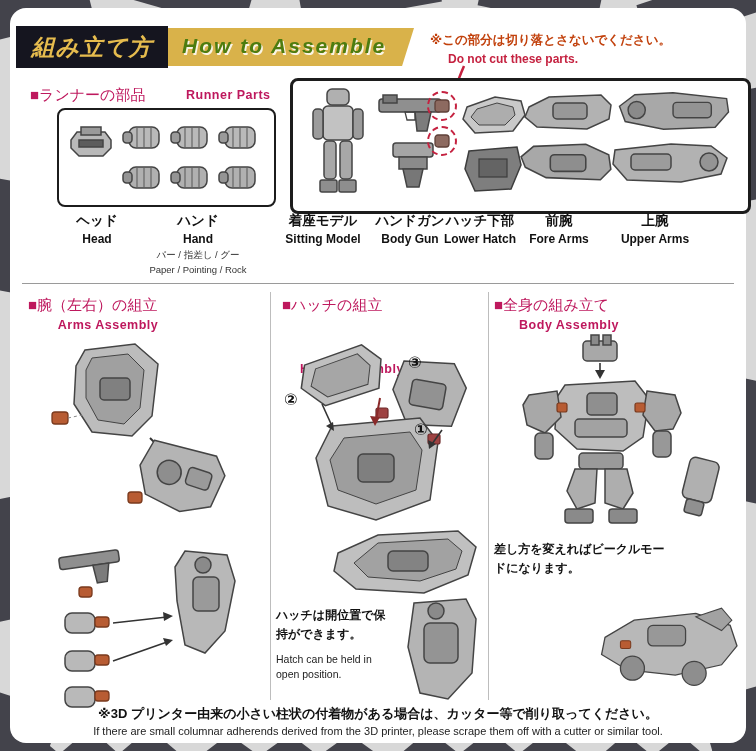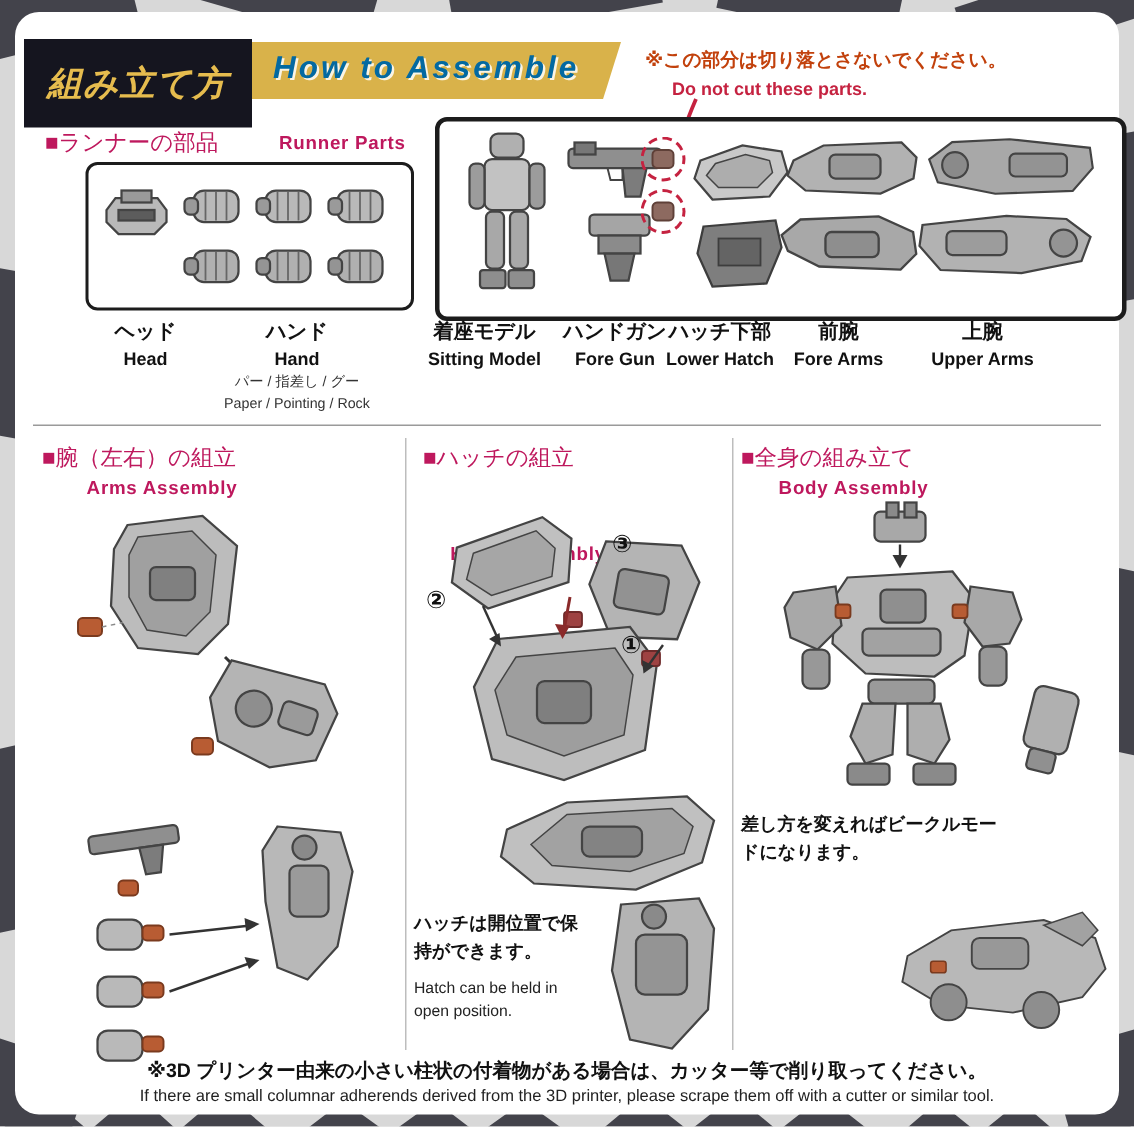--- a/index.html
+++ b/index.html
@@ -5,23 +5,23 @@
   html,body{margin:0;padding:0;}
   body{font-family:"Liberation Sans","DejaVu Sans",sans-serif; background:#cfcfcf;}
   .stage{position:relative;width:756px;height:751px;background:#d8d8d8;overflow:hidden;}
   .pat{position:absolute;background:#43434b;}
   .zig{position:absolute;background:#43434b;clip-path:polygon(0 100%,16% 0,33% 100%,50% 0,66% 100%,83% 0,100% 100%);}
   .card{position:absolute;left:10px;top:8px;width:736px;height:735px;background:#ffffff;border-radius:16px;z-index:2;}
   .abs{position:absolute;}
 
   
   .banner{position:absolute;left:6px;top:20px;width:398px;height:38px;background:#d9b24a;clip-path:polygon(0 0,100% 0,97% 100%,0 100%);}
-  .title-box{position:absolute;left:6px;top:18px;width:152px;height:59px;background:#15151f;display:flex;align-items:center;justify-content:center;}
+  .title-box{position:absolute;left:6px;top:18px;width:152px;height:42px;background:#15151f;display:flex;align-items:center;justify-content:center;}
   .title-jp{color:#e6bc4e;font-size:23px;font-weight:bold;font-style:italic;letter-spacing:1px;white-space:nowrap;}
-  .title-en{position:absolute;left:172px;top:26px;color:#0369a1;font-size:21px;font-weight:bold;font-style:italic;letter-spacing:2px;text-shadow:1.5px 1.5px 0 rgba(255,255,255,.85);white-space:nowrap;}
+  .title-en{position:absolute;left:172px;top:26px;color:#4d7c0f;font-size:21px;font-weight:bold;font-style:italic;letter-spacing:2px;text-shadow:1.5px 1.5px 0 rgba(255,255,255,.85);white-space:nowrap;}
   .warn-jp{position:absolute;left:420px;top:24px;color:#c2410c;font-size:12.5px;font-weight:bold;white-space:nowrap;text-align:right;}
   .warn-en{position:absolute;left:438px;top:44px;color:#c52240;font-size:12px;font-weight:bold;white-space:nowrap;}
 
   
   .h-jp{font-weight:normal;font-size:15px;color:#be185d;white-space:nowrap;}
   .h-en{font-weight:bold;font-size:12.5px;color:#be185d;letter-spacing:.5px;white-space:nowrap;}
 
   .pbox{position:absolute;border:3px solid #1c1c1c;border-radius:8px;background:#fff;}
 
   .lbl{position:absolute;text-align:center;}
@@ -192,21 +192,21 @@
       <div class="en">Hand</div>
       <div class="sub">パー / 指差し / グー</div>
       <div class="sub">Paper / Pointing / Rock</div>
     </div>
     <div class="lbl" style="left:258px;top:204px;width:110px;">
       <div class="jp">着座モデル</div>
       <div class="en">Sitting Model</div>
     </div>
     <div class="lbl" style="left:350px;top:204px;width:100px;">
       <div class="jp">ハンドガン</div>
-      <div class="en">Fore Gun</div>
+      <div class="en">Body Gun</div>
     </div>
     <div class="lbl" style="left:499px;top:204px;width:100px;">
       <div class="jp">前腕</div>
       <div class="en">Fore Arms</div>
     </div>
     <div class="lbl" style="left:420px;top:204px;width:100px;">
       <div class="jp">ハッチ下部</div>
       <div class="en">Lower Hatch</div>
     </div>
     <div class="lbl" style="left:595px;top:204px;width:100px;">

